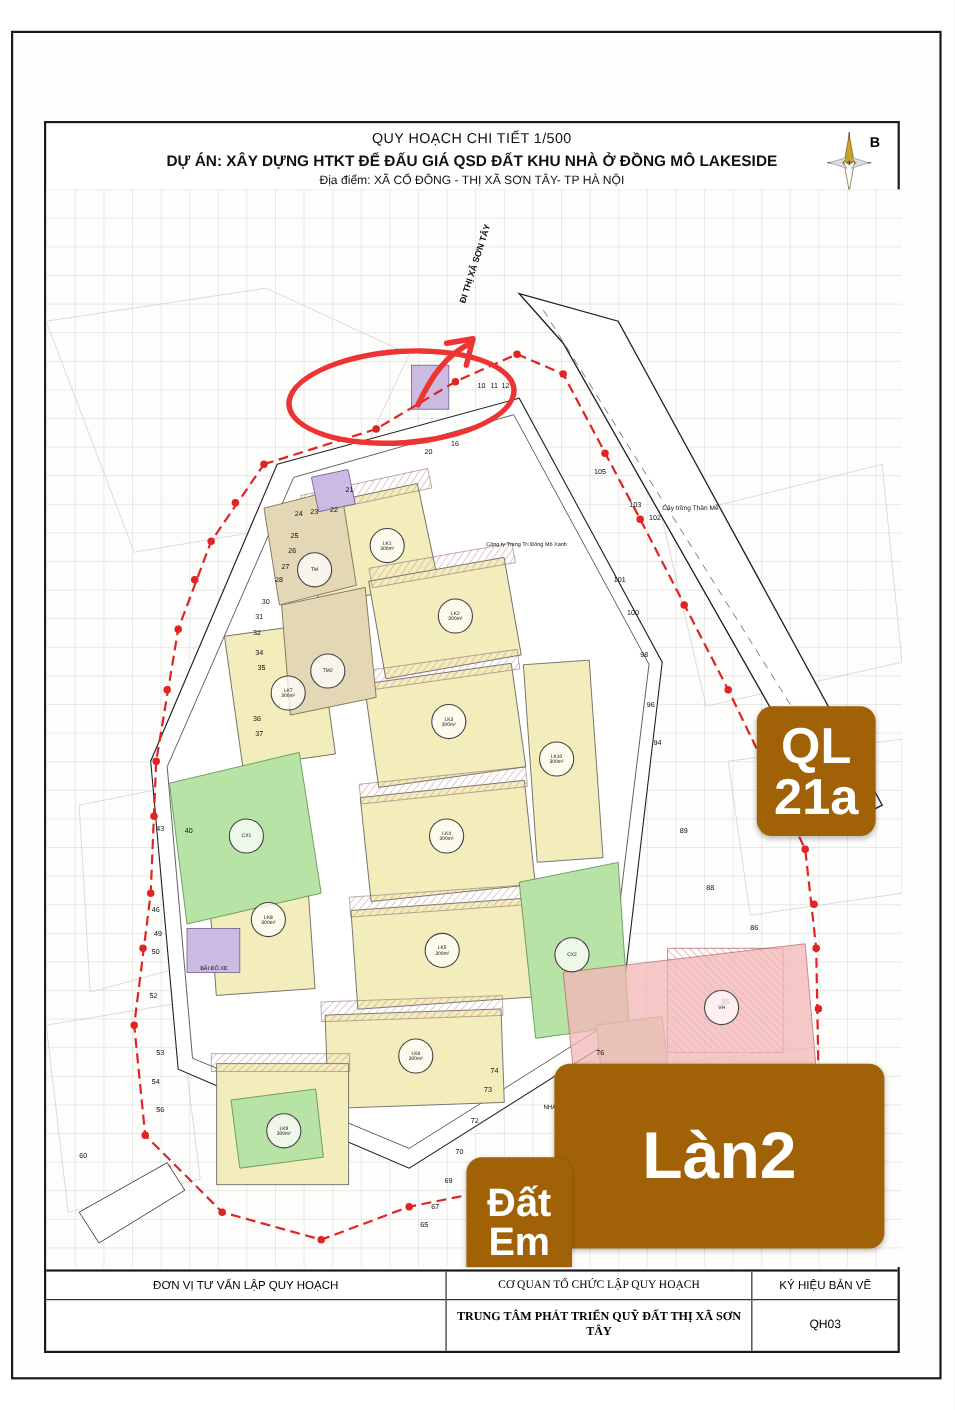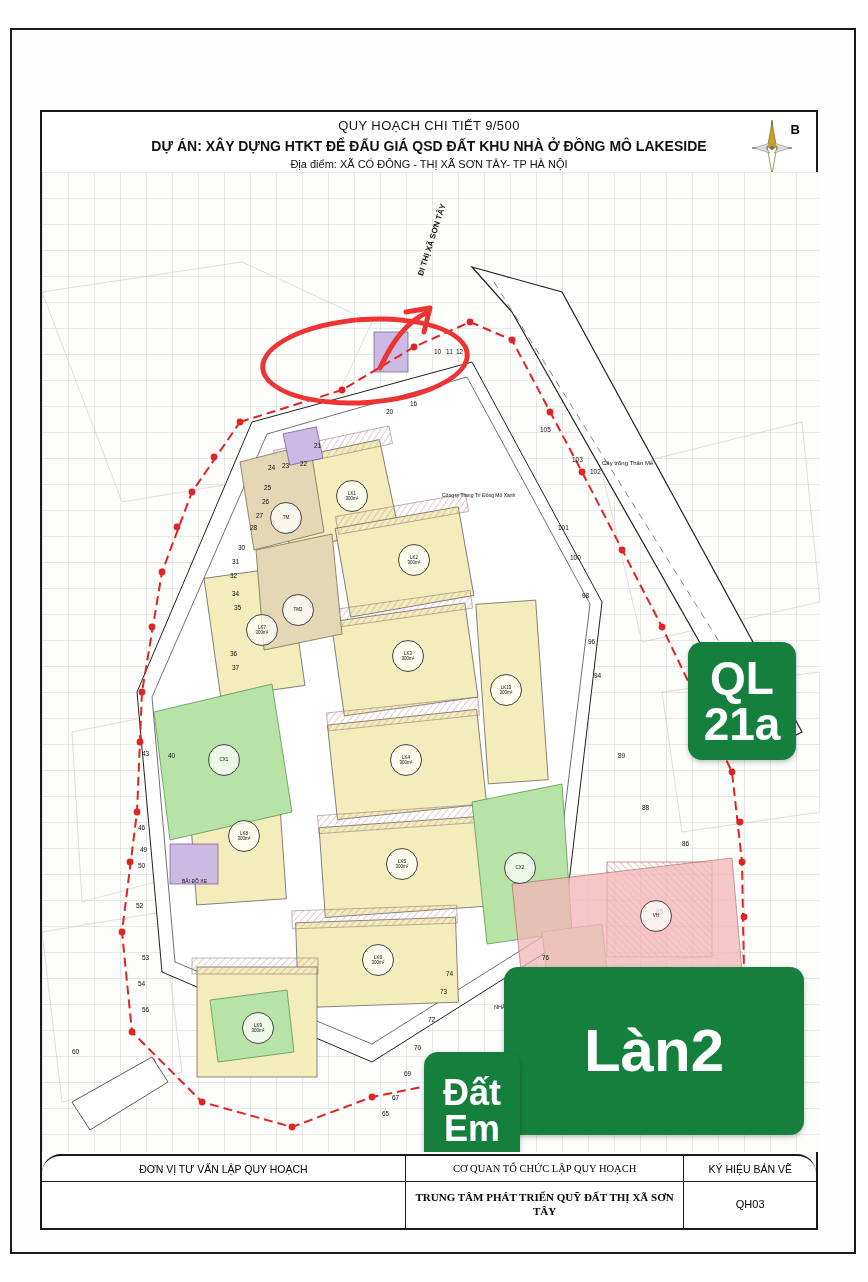--- a/index.html
+++ b/index.html
@@ -190,21 +190,21 @@
     position: absolute; inset: 0;
     background-color: #fdfdfb;
     background-image:
       linear-gradient(rgba(170,170,170,.25) 1px, transparent 1px),
       linear-gradient(90deg, rgba(170,170,170,.25) 1px, transparent 1px);
     background-size: 26px 26px;
   }
   
   .badge {
     position: absolute;
-    background: #15803d;
+    background: #a16207;
     color: #fff;
     border-radius: 14px;
     font-weight: bold;
     display: flex;
     align-items: center;
     justify-content: center;
     text-align: center;
     line-height: 1.0;
     box-shadow: 0 2px 5px rgba(0,0,0,.25);
   }
@@ -240,21 +240,20 @@
   }
   
   .foot {
     position: absolute;
     left: 0; bottom: 0;
     width: 100%;
     height: 74px;
     border-top: 2px solid #1a1a1a;
     display: flex;
     box-sizing: border-box;
-    border-radius: 19px;
   }
   .foot-col {
     border-right: 1px solid #1a1a1a;
     box-sizing: border-box;
     display: flex;
     flex-direction: column;
   }
   .foot-col:last-child { border-right: none; }
   .foot-h {
     height: 26px;
@@ -308,21 +307,21 @@
 </style>
 </head>
 <body>
 
 <div id="page">
   <div class="sheet-outer"></div>
 
   <div class="sheet-inner">
 
     <div class="title-block">
-      <div class="title-line1">QUY HOẠCH CHI TIẾT 9/500</div>
+      <div class="title-line1">QUY HOẠCH CHI TIẾT 1/500</div>
       <div class="title-line2">DỰ ÁN: XÂY DỰNG HTKT ĐỂ ĐẤU GIÁ QSD ĐẤT KHU NHÀ Ở ĐỒNG MÔ LAKESIDE</div>
       <div class="title-line3">Địa điểm: XÃ CỔ ĐÔNG - THỊ XÃ SƠN TÂY- TP HÀ NỘI</div>
     </div>
 
     <div class="north">
       <svg width="52" height="64" viewBox="0 0 52 64">
         <line x1="26" y1="4" x2="26" y2="60" stroke="#333" stroke-width="1"></line>
         <line x1="6" y1="32" x2="46" y2="32" stroke="#333" stroke-width="1"></line>
         <polygon points="26,6 31,34 26,30 21,34" fill="#c9a227" stroke="#6b5500" stroke-width=".6"></polygon>
         <polygon points="26,58 31,30 26,34 21,30" fill="#fff" stroke="#6b5500" stroke-width=".6"></polygon>

